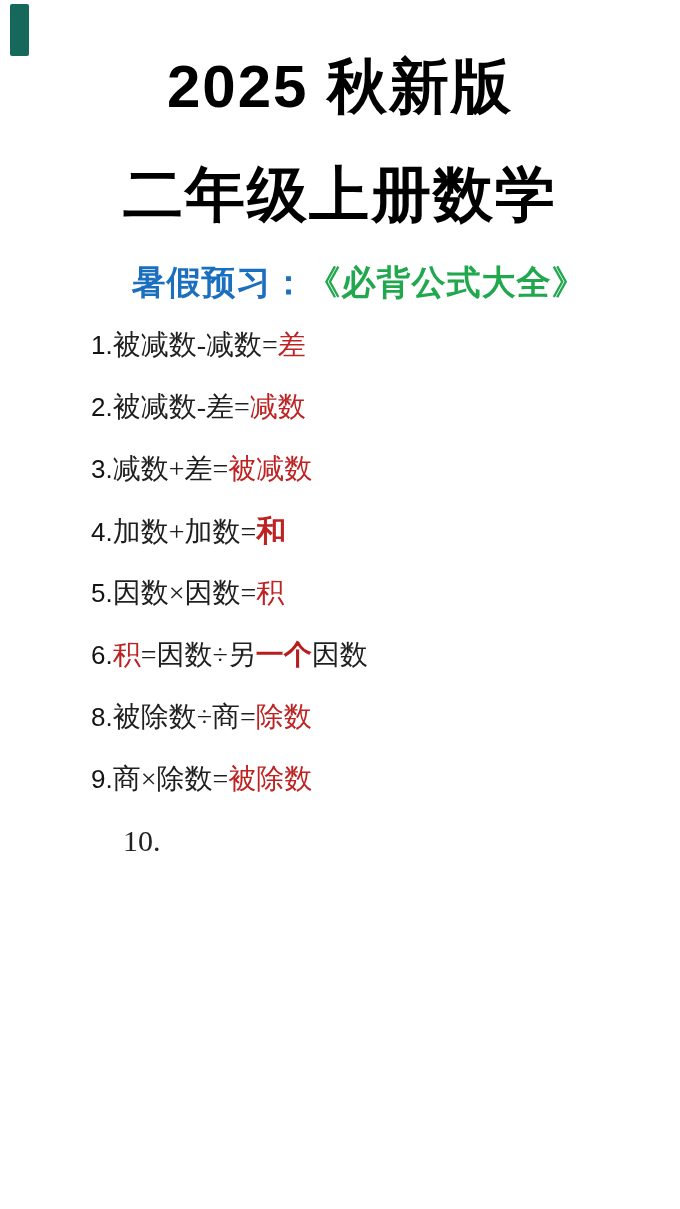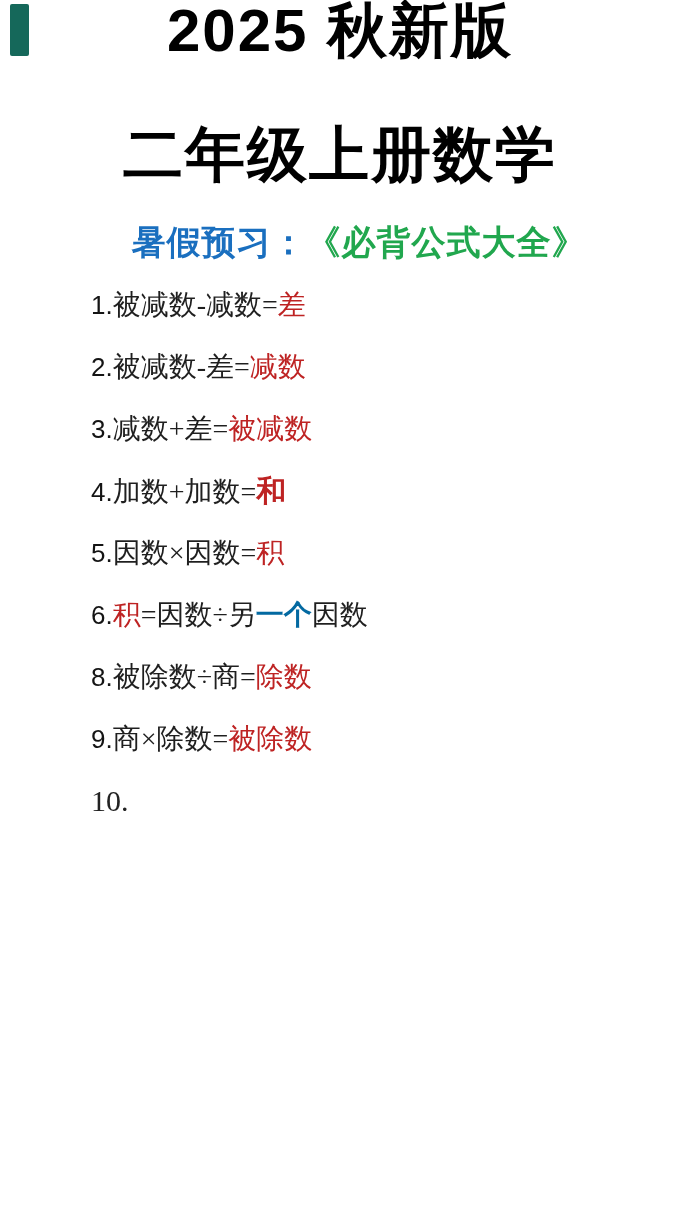--- a/index.html
+++ b/index.html
@@ -12,47 +12,47 @@
   }
   .corner-mark {
     position:absolute; left:10px; top:4px; width:19px; height:52px;
     background:#15685a; border-radius:2px;
   }
   .title {
     margin:0; text-align:center; color:#000;
     font-family:"Liberation Sans", sans-serif;
     font-weight:900; font-size:60px; line-height:62px; letter-spacing:2px;
   }
-  #title1 { }
-  #title2 { margin-top:62px; }
+  #title1 { padding-top:56px; }
+  #title2 { margin-top:46px; }
   .subtitle {
     margin-top:36px; text-align:center;
     font-family:"Liberation Sans", sans-serif;
     font-weight:bold; font-size:34px; line-height:40px; letter-spacing:1px;padding-left:38px;
   }
   .subtitle .blue  { color:var(--blue); }
   .subtitle .green { color:var(--green); }
   .formula-list { margin-top:12px; padding-left:91px; }
   .row {
     height:62px; line-height:62px; font-size:28px; white-space:nowrap;
   }
   .num {
     font-family:"Liberation Sans", sans-serif; font-size:26px; color:#141414;
   }
   .num.serif {
-    font-family:"Liberation Serif", serif; font-size:30px; color:#222;
+    font-family:"Liberation Serif", serif; font-size:30px; color:#222;margin-left:32px;
   }
   .seg-black { color:#1f1f1f; }
   .seg-red   { color:var(--red); }
   .seg-red-bold {
     color:var(--red); font-weight:bold; font-size:30px;
     font-family:"Liberation Sans", sans-serif;
   }
   .seg-black-bold {
-    color:#0369a1; font-weight:bold;
+    color:#b91c1c; font-weight:bold;
     font-family:"Liberation Sans", sans-serif;
   }
 </style>
 </head>
 <body>
 
 <div class="corner-mark" style="background: rgb(21, 104, 90);"></div>
 
 <h1 class="title" id="title1">2025 秋新版</h1>
 

